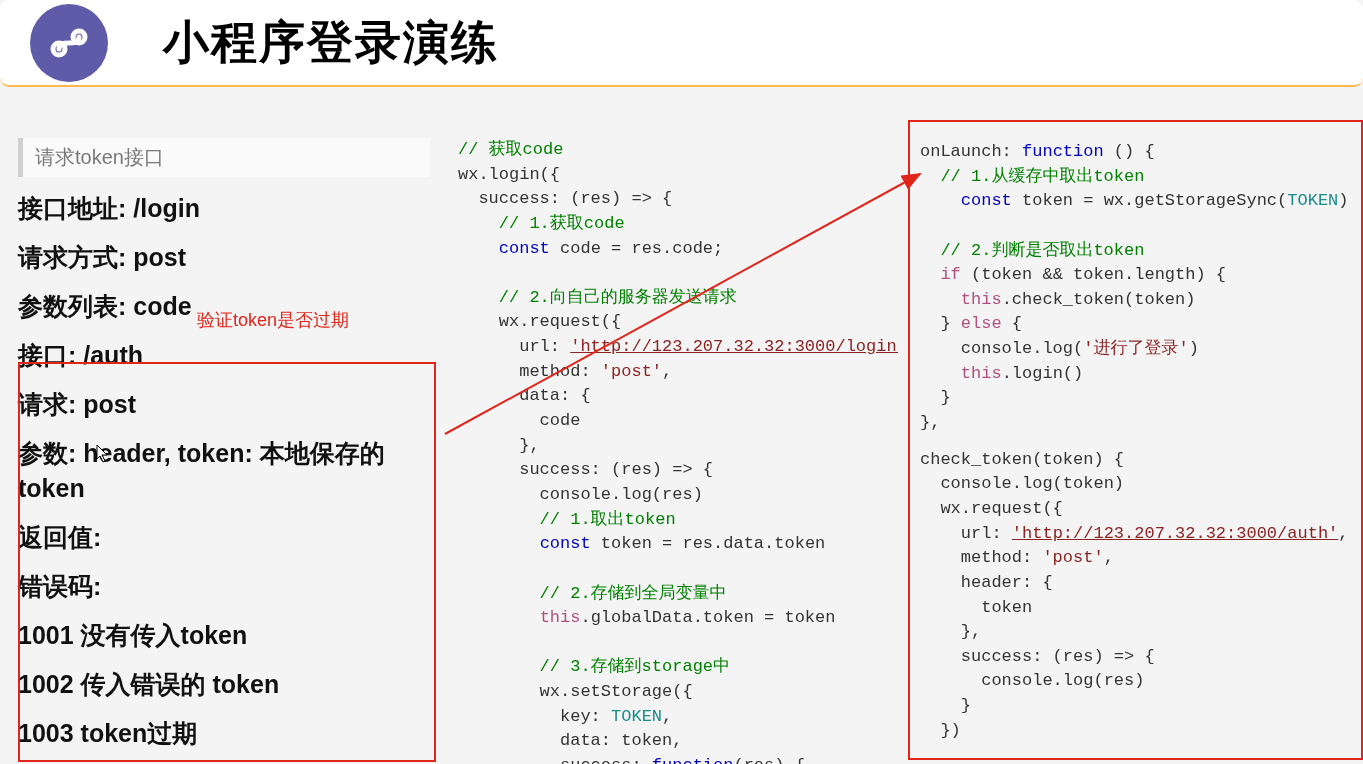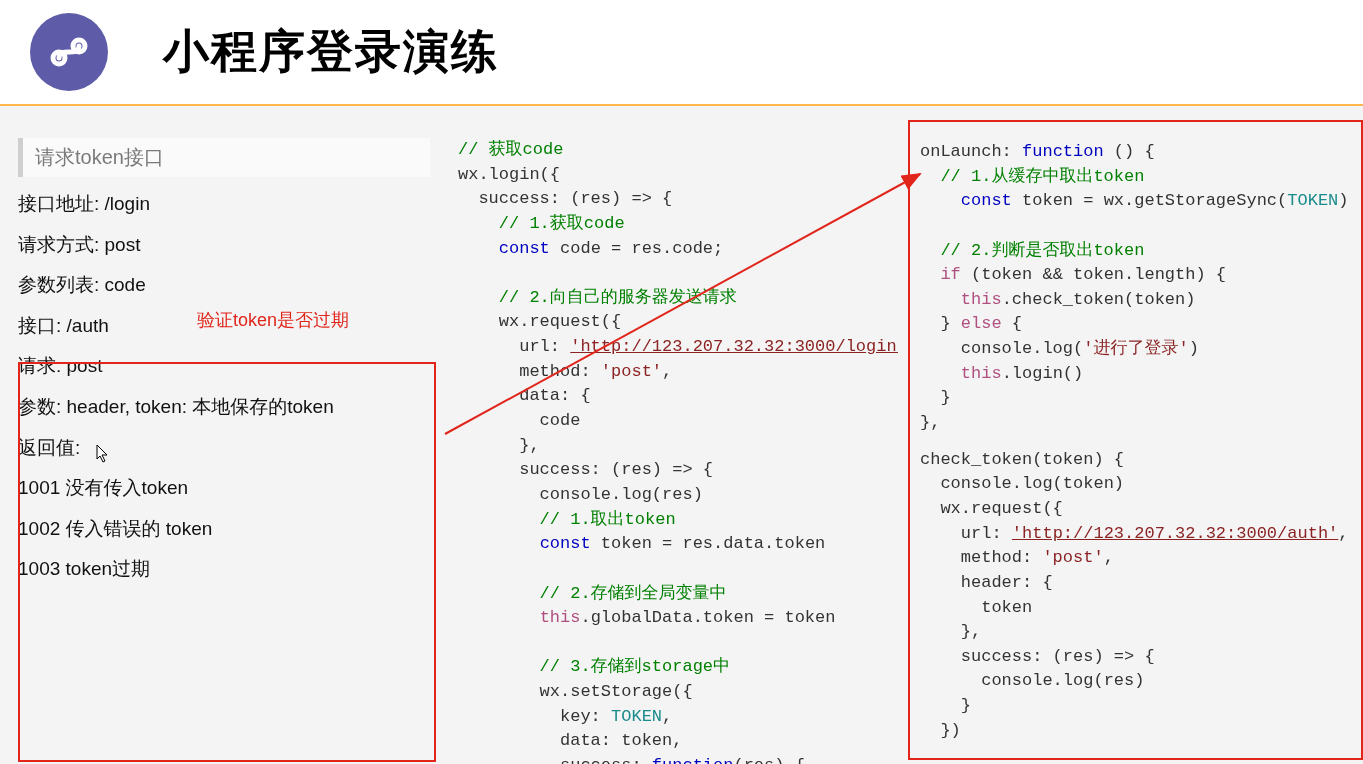--- a/index.html
+++ b/index.html
@@ -6,25 +6,26 @@
   body {
     font-family: "Microsoft YaHei", "PingFang SC", sans-serif;
     background: #f4f4f4;
     width: 1363px;
     height: 764px;
     overflow: hidden;
     position: relative;
   }
   .header {
     background: #ffffff;
-    height: 106px;
+    height: 87px;
     display: flex;
     align-items: center;
     padding-left: 30px;
     border-bottom: 2px solid #ffb84d;
+    border-radius: 9px;
   }
   .logo {
     width: 78px;
     height: 78px;
     border-radius: 50%;
     background: #5e5ca8;
     display: flex;
     align-items: center;
     justify-content: center;
     margin-right: 55px;
@@ -54,24 +55,24 @@
   }
   .section-header {
     border-left: 5px solid #cfcfcf;
     padding: 6px 0 6px 12px;
     color: #7a7a7a;
     font-size: 20px;
     margin-bottom: 14px;
     background: #fafafa;
   }
   .field {
-    font-size: 19px;
+    font-size: 25px;
     color: #111;
     margin-bottom: 14px;
-    font-weight: 400;
+    font-weight: 700;
     line-height: 1.4;
   }
   .red-box {
     position: absolute;
     left: 18px;
     top: 242px;
     width: 418px;
     height: 400px;
     border: 2px solid #e1251b;
     pointer-events: none;
@@ -143,20 +144,21 @@
     <div class="field">接口地址: /login</div>
     <div class="field">请求方式: post</div>
     <div class="field">参数列表: code</div>
 
     <div class="red-label">验证token是否过期</div>
 
     <div class="field">接口: /auth</div>
     <div class="field">请求: post</div>
     <div class="field">参数: header, token: 本地保存的token</div>
     <div class="field">返回值:</div>
+    <div class="field">错误码:</div>
     <div class="field">1001 没有传入token</div>
     <div class="field">1002 传入错误的 token</div>
     <div class="field">1003 token过期</div>
 
     <div class="red-box"></div>
     <svg class="cursor" style="position:absolute;left:96px;top:324px" width="16" height="20" viewBox="0 0 16 20">
       <path d="M1 1 L1 15 L4 12 L7 18 L9 17 L6 11 L11 11 Z" fill="white" stroke="black" stroke-width="1"></path>
     </svg>
   </div>
 

